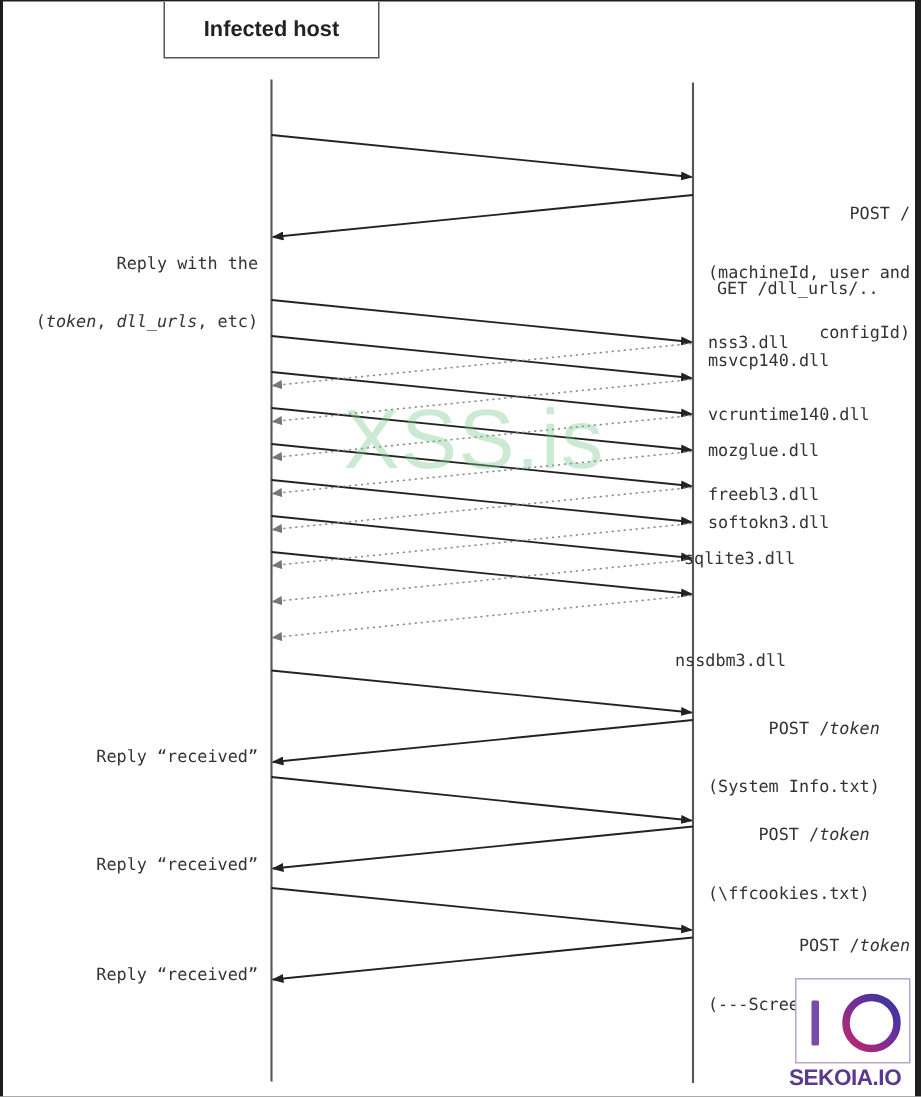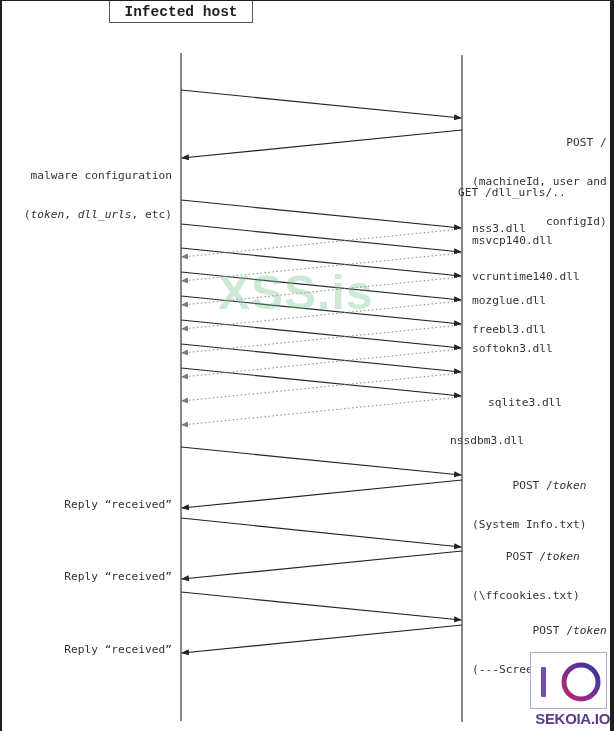--- a/index.html
+++ b/index.html
@@ -6,51 +6,51 @@
     body {
       width: 614px; height: 731px; position: relative; overflow: hidden;
       background: #1e1e1e;
       font-family: "DejaVu Sans Mono", monospace;
     }
     .canvas {
       position: absolute; left: 2px; top: 1px; width: 608px; height: 730px;
       background: #ffffff; overflow: hidden;
     }
     .actor {
-      position: absolute; top: -1px; height: 23px;
+      position: absolute; top: -1px; height: 39px;
       border: 1px solid #555; background: #fff;
       display: flex; align-items: center; justify-content: center;
-      font-family: Liberation Mono, monospace; font-weight: bold; font-size: 14.5px; color: #222;
+      font-family: Liberation Sans, sans-serif; font-weight: bold; font-size: 14.5px; color: #222;
       box-sizing: border-box;
     }
     .actor.host { left: 107px; width: 144px; }
     .actor.c2 { left: 389px; width: 144px; }
     svg.diagram { position: absolute; left: -2px; top: -1px; }
     .lbl {
       position: absolute; font-family: "DejaVu Sans Mono", monospace;
       font-size: 11.2px; line-height: 13.3px; color: #333; white-space: pre;
     }
     .lbl.right { text-align: right; }
     .lbl.left { text-align: right; }
     .lbl i { font-style: italic; }
     .watermark {
-      position: absolute; left: 216px; top: 262px;
-      font-family: "Liberation Sans", sans-serif; font-weight: bold;
-      font-size: 48px; line-height: 60px; color: rgba(120, 200, 140, 0.38);
+      position: absolute; left: 227px; top: 262px;
+      font-family: "Liberation Sans", sans-serif; font-weight: normal;
+      font-size: 56px; line-height: 60px; color: rgba(120, 200, 140, 0.38);
       letter-spacing: 1px; pointer-events: none;
     }
     .logo {
       position: absolute; left: 524px; top: 651px; width: 84px; height: 79px;
     }
     .logo-box {
       position: absolute; left: 4px; top: 0; width: 77px; height: 57px;
       border: 1px solid #b8a8c8; box-sizing: border-box; background: #fff;
     }
     .logo-text {
-      position: absolute; left: 0; top: 58px; width: 84px; text-align: right;
+      position: absolute; left: 0; top: 58px; width: 84px; text-align: left;
       font-family: "Liberation Sans", sans-serif; font-weight: bold; font-size: 15px;
       color: #5b3a8e; letter-spacing: -0.3px;
     }
   </style>
 </head>
 <body>
 
 <div class="canvas">
 
   <div class="actor host">
@@ -100,46 +100,46 @@
   </svg>
 
   <div class="watermark">XSS.is</div>
 
   <div class="lbl right" style="left:470px; top:108px;">
     <div>POST /</div>
     <div>(machineId, user and</div>
     <div>configId)</div>
   </div>
 
-  <div class="lbl right" style="left:456px; top:185px;">GET /dll_urls/..</div>
+  <div class="lbl right" style="left:476px; top:185px;">GET /dll_urls/..</div>
 
   <div class="lbl right" style="left:470px; top:221px;">nss3.dll</div>
   <div class="lbl right" style="left:470px; top:233px;">msvcp140.dll</div>
   <div class="lbl right" style="left:470px; top:269px;">vcruntime140.dll</div>
   <div class="lbl right" style="left:470px; top:293px;">mozglue.dll</div>
   <div class="lbl right" style="left:470px; top:322px;">freebl3.dll</div>
   <div class="lbl right" style="left:470px; top:341px;">softokn3.dll</div>
-  <div class="lbl right" style="left:486px; top:365px;margin-top:30px;">sqlite3.dll</div>
+  <div class="lbl right" style="left:454px; top:365px;">sqlite3.dll</div>
   <div class="lbl right" style="left:448px; top:389px;margin-top:44px;">nssdbm3.dll</div>
 
   <div class="lbl right" style="left:470px; top:451px;">
     <div><span>POST /</span><i>token</i></div>
     <div>(System Info.txt)</div>
   </div>
   <div class="lbl right" style="left:470px; top:522px;">
     <div><span>POST /</span><i>token</i></div>
     <div>(\ffcookies.txt)</div>
   </div>
   <div class="lbl right" style="left:470px; top:596px;">
     <div><span>POST /</span><i>token</i></div>
     <div>(---Screenshot.jpeg)</div>
   </div>
 
   <div class="lbl left" style="right:438px; top:141px;">
-    <div>malware configuration</div>
+    <div>Reply with the</div>
     <div><span>(</span><i>token</i><span>, </span><i>dll_urls</i><span>, etc)</span></div>
   </div>
 
   <div class="lbl left" style="right:438px; top:497px;">Reply “received”</div>
   <div class="lbl left" style="right:438px; top:569px;">Reply “received”</div>
   <div class="lbl left" style="right:438px; top:642px;">Reply “received”</div>
 
   <div class="logo">
     <div class="logo-box">
       <svg width="77" height="57" viewBox="0 0 77 57">

